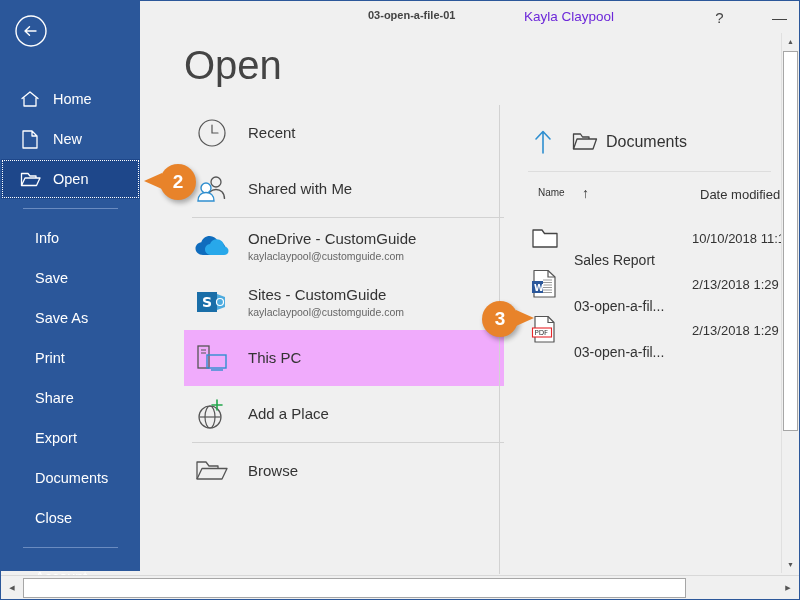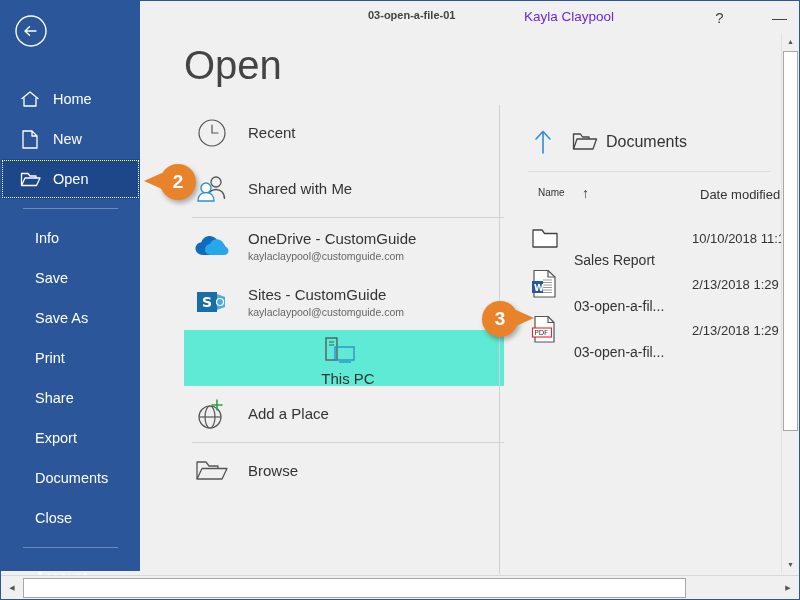--- a/index.html
+++ b/index.html
@@ -102,21 +102,21 @@
     padding-left: 8px;
   }
   .place .pico {
     width: 40px; height: 40px; flex: 0 0 40px;
     margin-right: 16px;
     display: flex; align-items: center; justify-content: center;
   }
   .place .ptext { display: flex; flex-direction: column; justify-content: center; }
   .place .plabel { font-size: 15px; color: #333333; line-height: 1.25; }
   .place .psub { font-size: 10.5px; color: #666666; margin-top: 2px; }
-  .place.active { background: #5eead4; flex-direction: column; }
+  .place.active { background: #f0abfc; }
   .place-sep { height: 1px; background: #d2d2d2; margin: 0 0 0 8px; }
 
   
   .filepane {
     position: absolute; left: 359px; top: 72px; right: 0; bottom: 0;
     border-left: 1px solid #d2d2d2;
   }
   .fp-head {
     position: absolute; left: 28px; top: 22px;
     display: flex; align-items: center; justify-content: flex-end;

